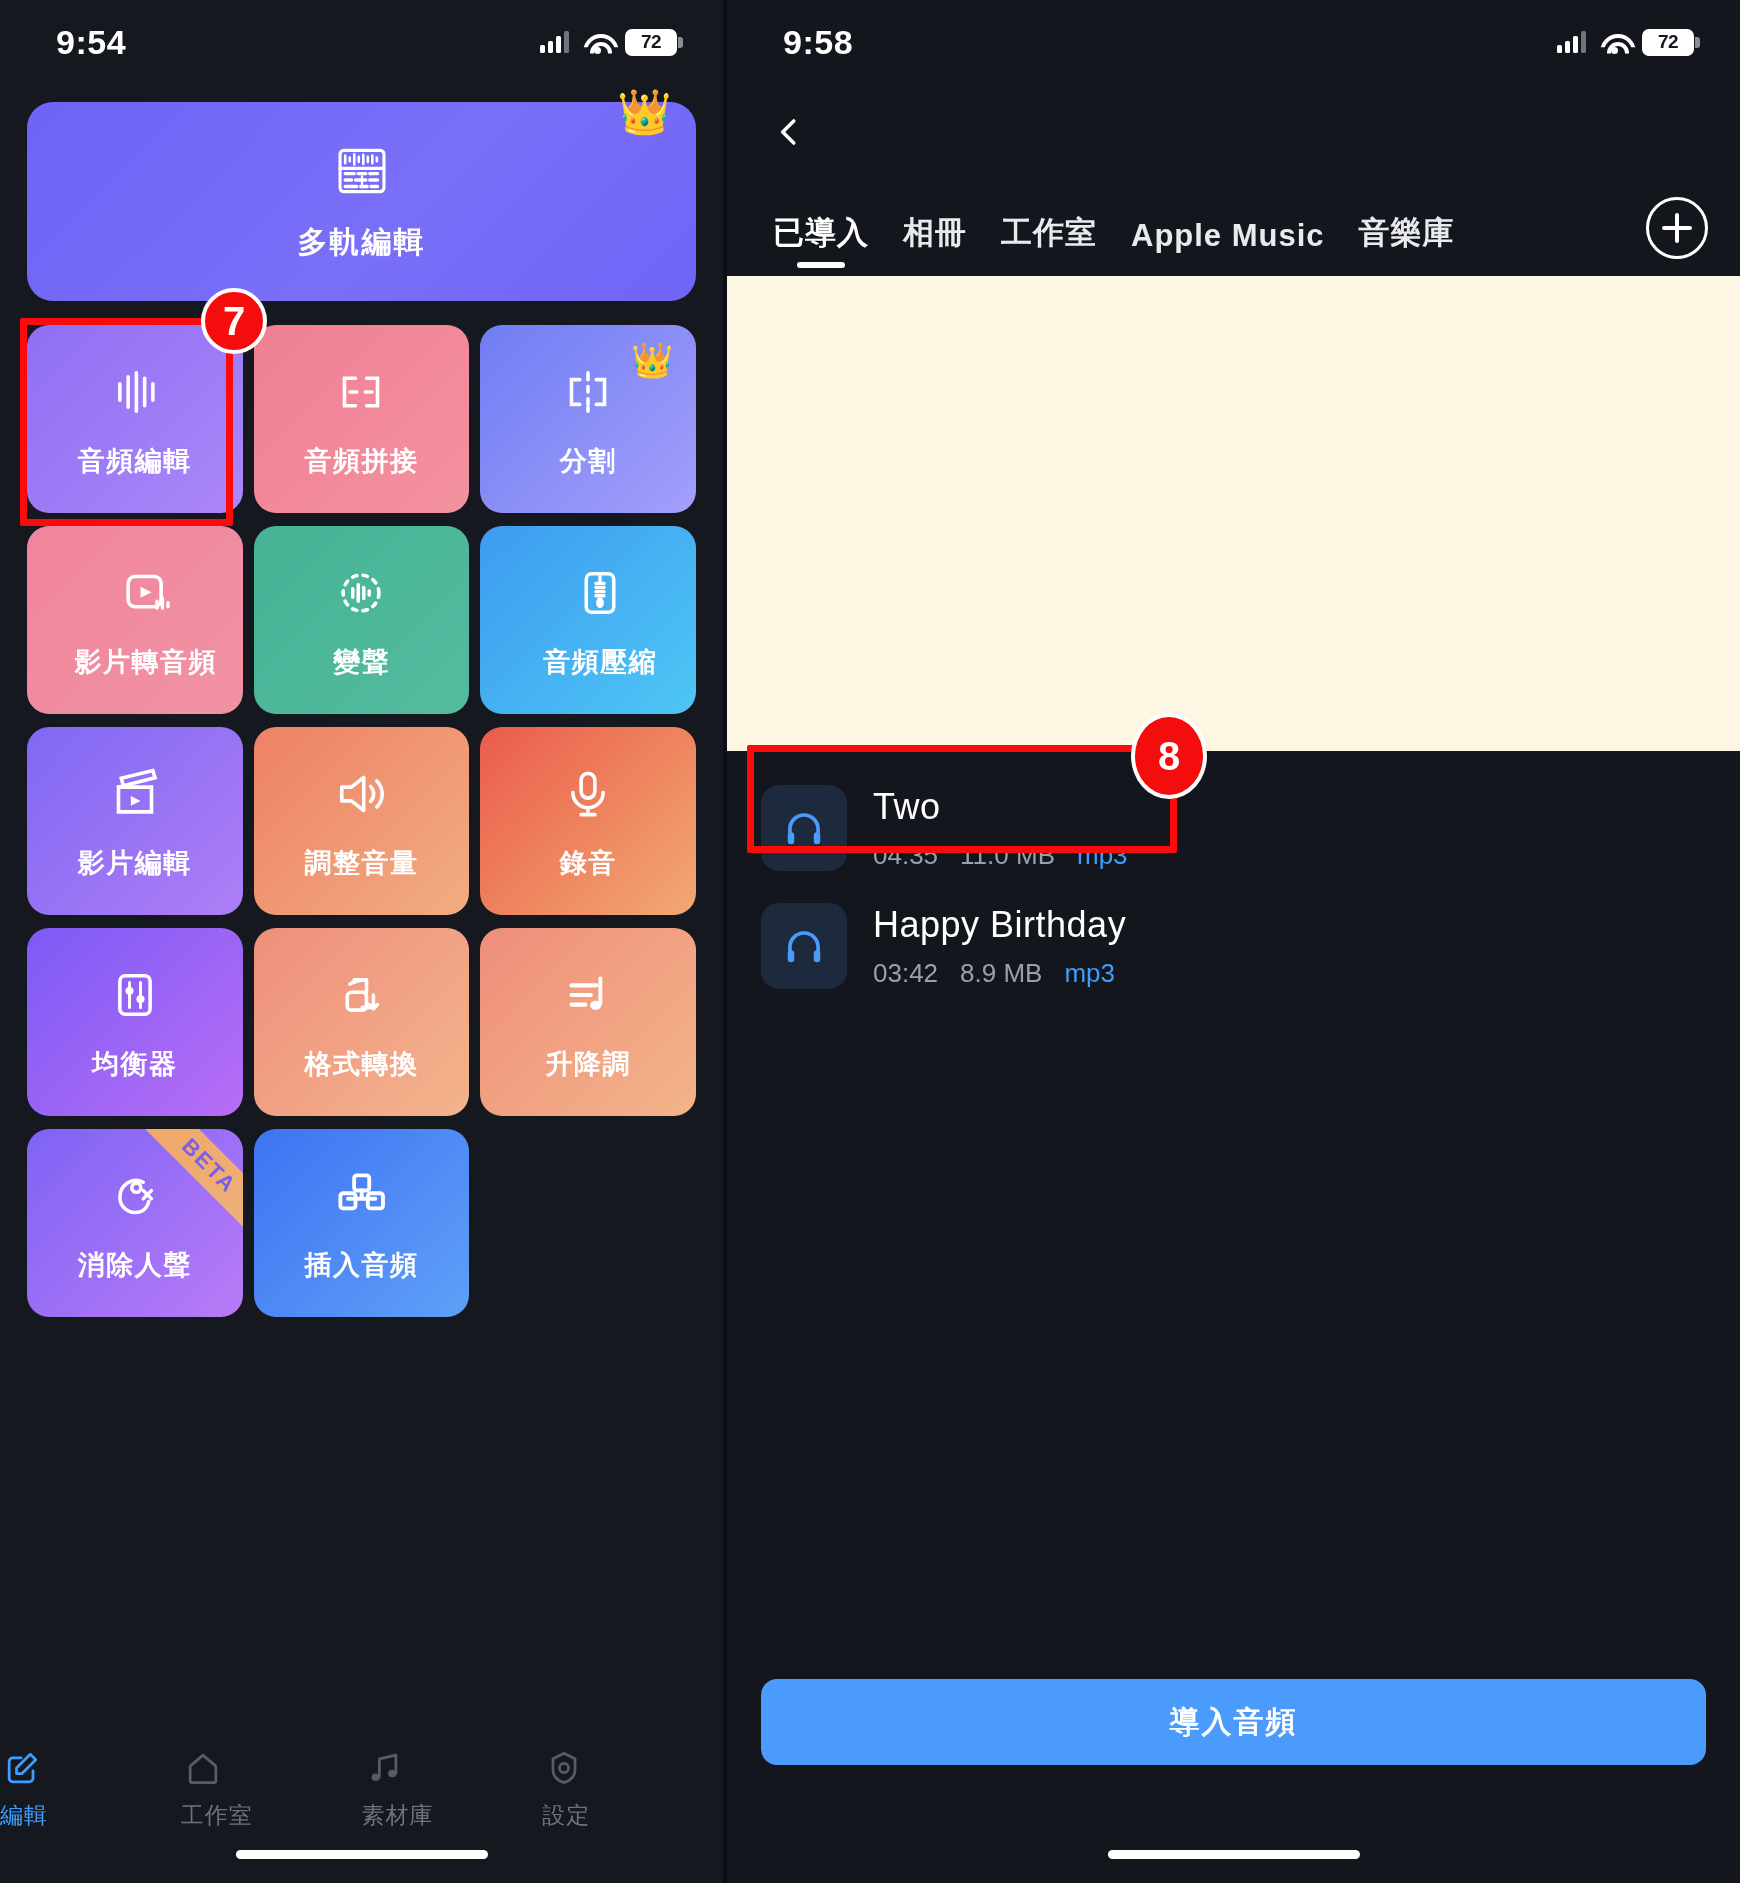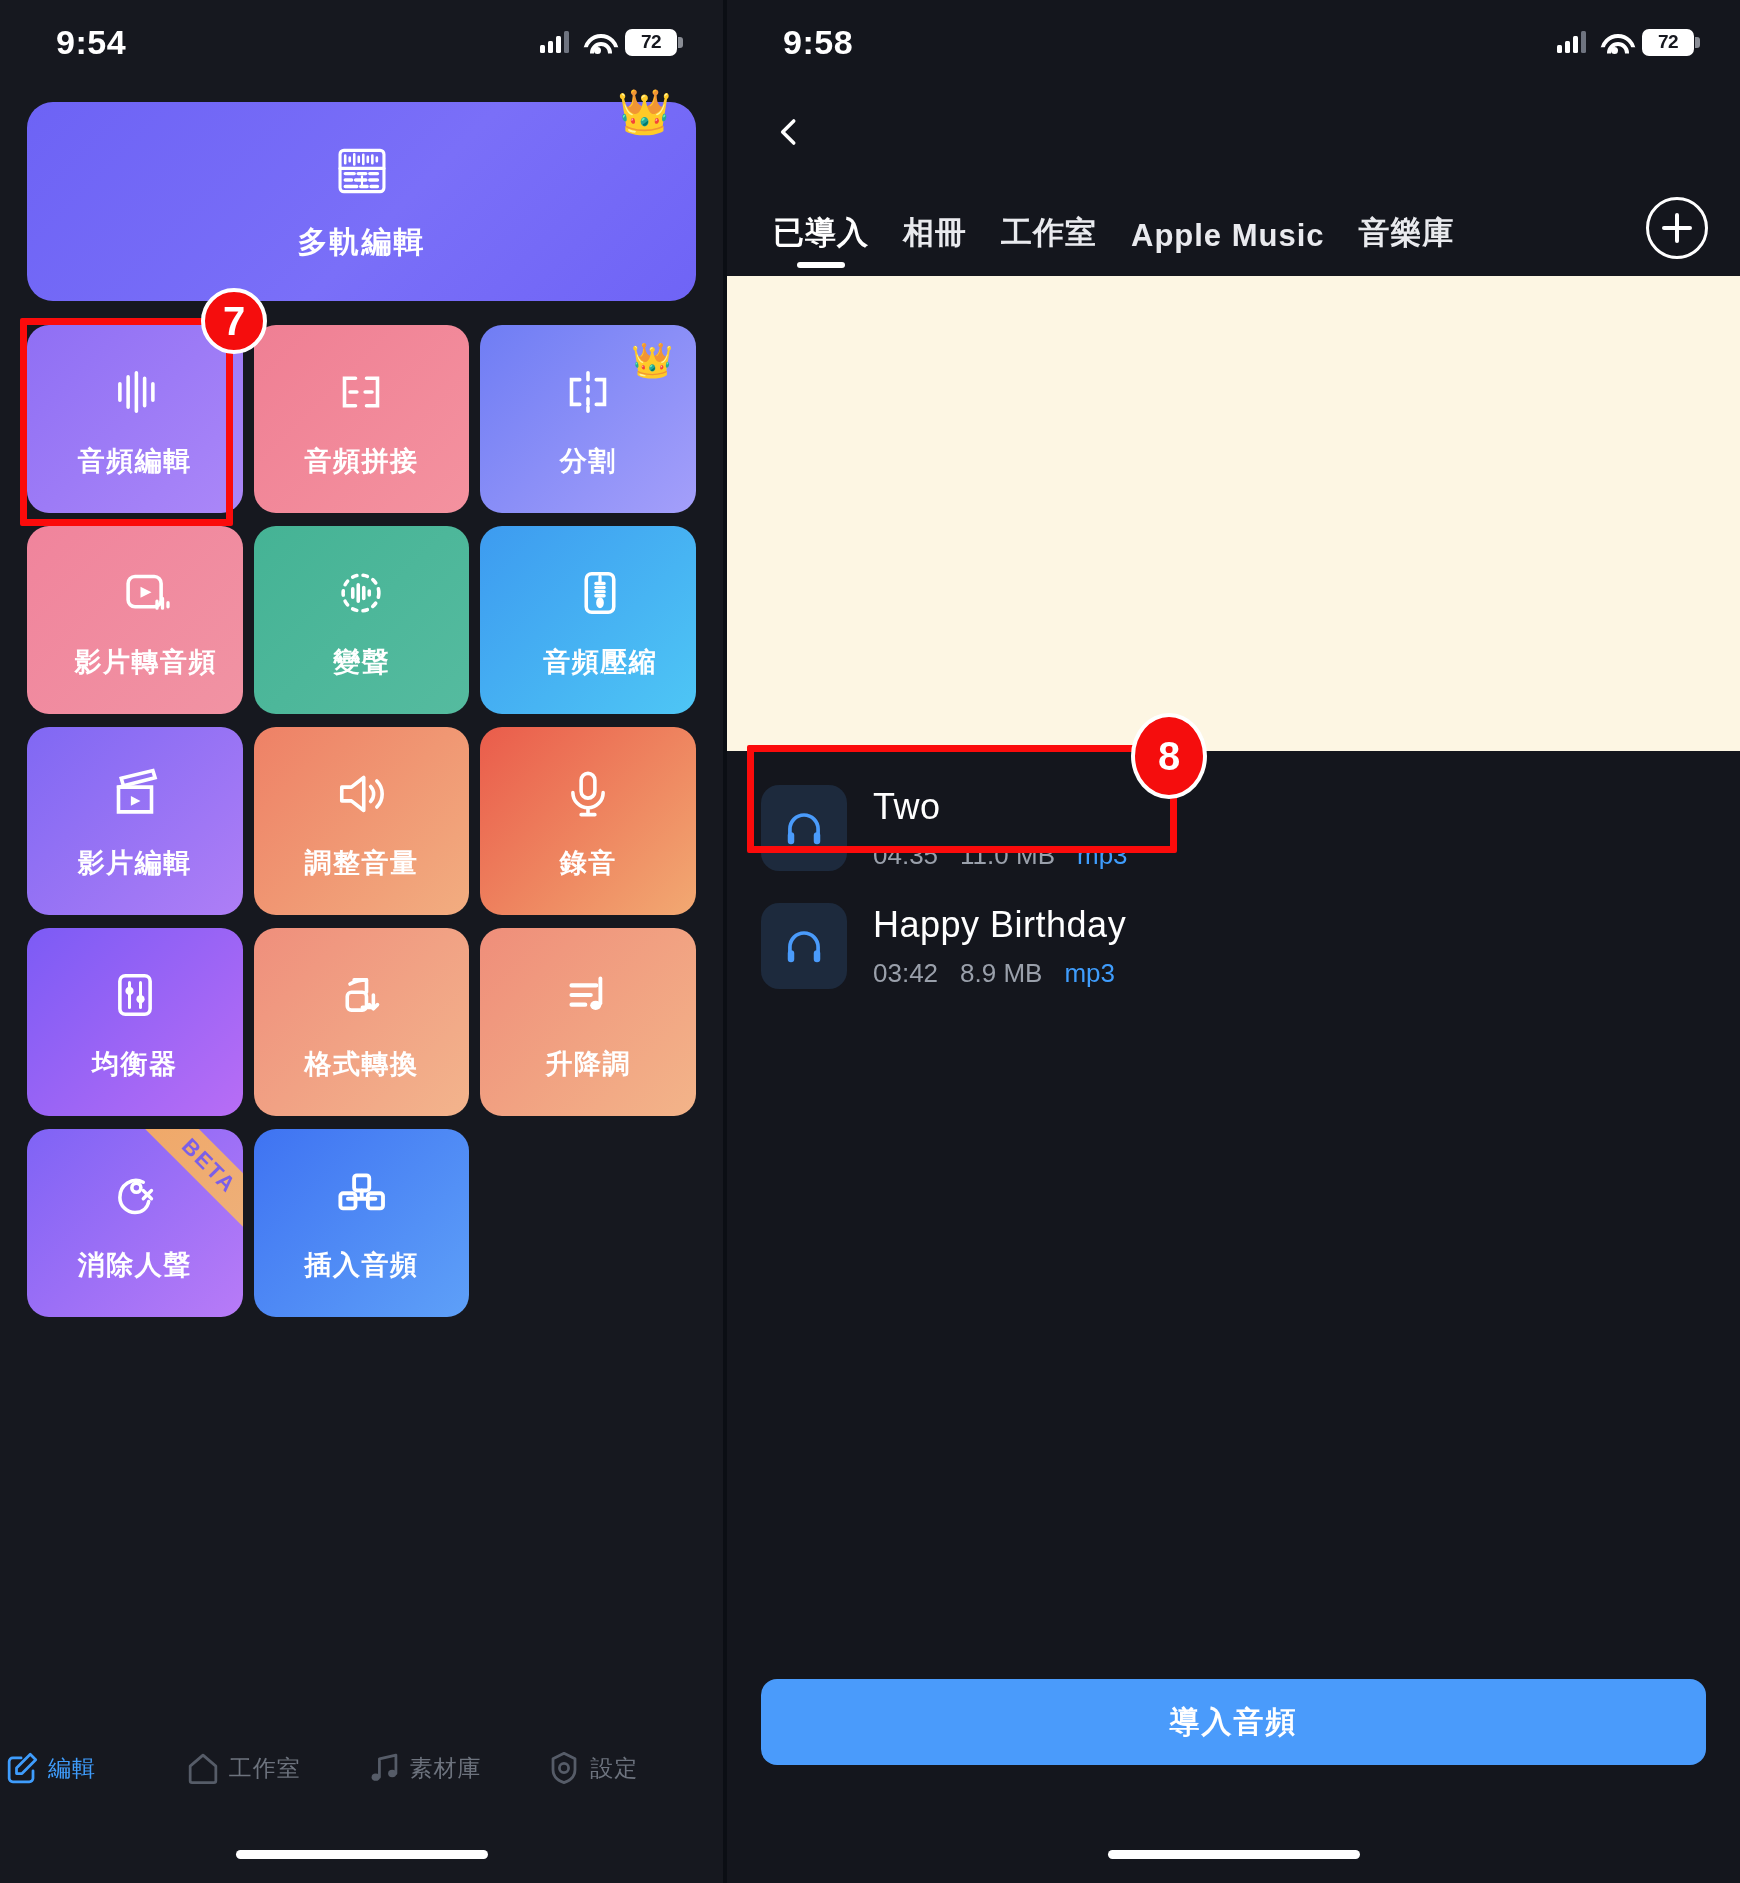--- a/index.html
+++ b/index.html
@@ -79,21 +79,21 @@
     display:flex; align-items:center; justify-content:center;
     color:#7b5fe8; font-size:22px; font-weight:700; letter-spacing:2px;
   }
 
   
   .tabbar{
     position:absolute; left:0; right:0; bottom:0; height:155px;
     background:#16181f;
     display:flex; align-items:flex-start; padding-top:18px;
   }
-  .tabitem{ flex:1; display:flex; flex-direction:row; align-items:center; gap:4px; }
+  .tabitem{ flex:1; display:flex; flex-direction:column; align-items:flex-start; gap:10px; }
   .tabitem .tlabel{ font-size:23px; color:#6d737e; letter-spacing:1px;}
   .tabitem.active .tlabel{ color:#3f9dfd; }
   .homebar{
     position:absolute; bottom:24px; left:50%; transform:translateX(-50%);
     width:252px; height:9px; border-radius:6px; background:#fff;
   }
 
   
   .navbar{ height:96px; display:flex; align-items:center; padding-left:34px; }
   .backbtn{ width:56px; height:56px; display:flex; align-items:center; justify-content:center; }

